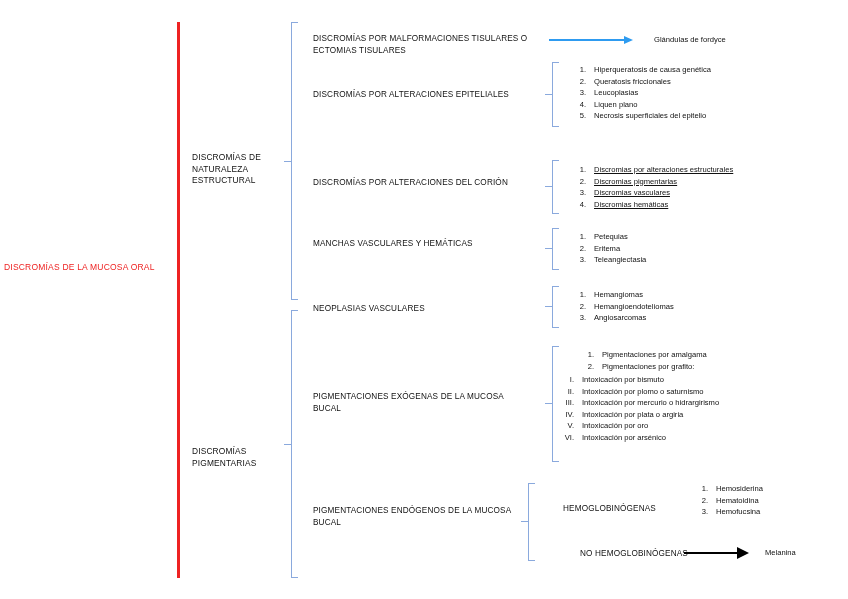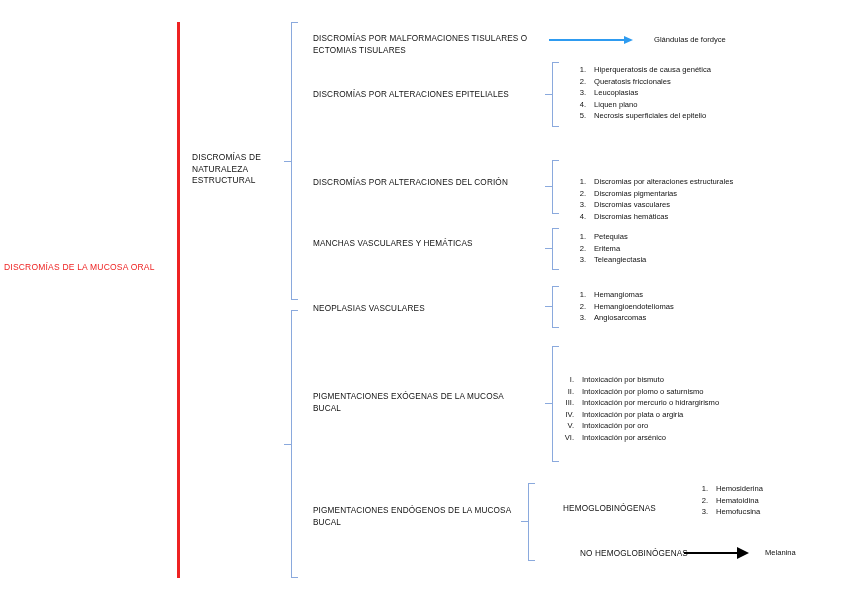--- a/index.html
+++ b/index.html
@@ -83,21 +83,21 @@
       <span class="li"><span class="num">5.</span><span>Necrosis superficiales del epitelio</span></span>
     </div>
 
   <div class="node l2" style="left:313px;top:177px;width:245px;">DISCROMÍAS POR ALTERACIONES DEL CORIÓN</div>
   <div class="bracket" style="left:548px;top:160px;height:54px;width:12px;">
     <div class="v"></div>
       <div class="t"></div>
       <div class="b"></div>
     <div class="stub" style="top:26px;"></div>
   </div>
-  <div class="lst" style="left:570px;top:176px;">
+  <div class="lst" style="left:570px;top:164px;text-decoration:underline;">
       <span class="li"><span class="num">1.</span><span>Discromias por alteraciones estructurales</span></span>
       <span class="li"><span class="num">2.</span><span>Discromias pigmentarias</span></span>
       <span class="li"><span class="num">3.</span><span>Discromias vasculares</span></span>
       <span class="li"><span class="num">4.</span><span>Discromias hemáticas</span></span>
     </div>
 
   <div class="node l2" style="left:313px;top:238px;width:235px;">MANCHAS VASCULARES Y HEMÁTICAS</div>
   <div class="bracket" style="left:548px;top:228px;height:42px;width:12px;">
     <div class="v"></div>
       <div class="t"></div>
@@ -122,28 +122,33 @@
       <span class="li"><span class="num">2.</span><span>Hemangioendoteliomas</span></span>
       <span class="li"><span class="num">3.</span><span>Angiosarcomas</span></span>
     </div>
 
   <div class="bracket" style="left:287px;top:310px;height:268px;width:12px;">
     <div class="v"></div>
       <div class="t"></div>
       <div class="b"></div>
     <div class="stub" style="top:134px;"></div>
   </div>
+  <div class="node l1" style="left:192px;top:446px;width:92px;">DISCROMÍAS PIGMENTARIAS</div>
 
   <div class="node l2" style="left:313px;top:391px;width:215px;">PIGMENTACIONES EXÓGENAS DE LA MUCOSA BUCAL</div>
   <div class="bracket" style="left:548px;top:346px;height:116px;width:12px;">
     <div class="v"></div>
       <div class="t"></div>
       <div class="b"></div>
     <div class="stub" style="top:57px;"></div>
   </div>
+  <div class="lst" style="left:578px;top:349px;">
+      <span class="li"><span class="num">1.</span><span>Pigmentaciones por amalgama</span></span>
+      <span class="li"><span class="num">2.</span><span>Pigmentaciones por grafito:</span></span>
+    </div>
   <div class="lst roman" style="left:556px;top:374px;">
       <span class="li"><span class="num">I.</span><span>Intoxicación por bismuto</span></span>
       <span class="li"><span class="num">II.</span><span>Intoxicación por plomo o saturnismo</span></span>
       <span class="li"><span class="num">III.</span><span>Intoxicación por mercurio o hidrargirismo</span></span>
       <span class="li"><span class="num">IV.</span><span>Intoxicación por plata o argiria</span></span>
       <span class="li"><span class="num">V.</span><span>Intoxicación por oro</span></span>
       <span class="li"><span class="num">VI.</span><span>Intoxicación por arsénico</span></span>
     </div>
 
   <div class="node l2" style="left:313px;top:505px;width:200px;">PIGMENTACIONES ENDÓGENOS DE LA MUCOSA BUCAL</div>

